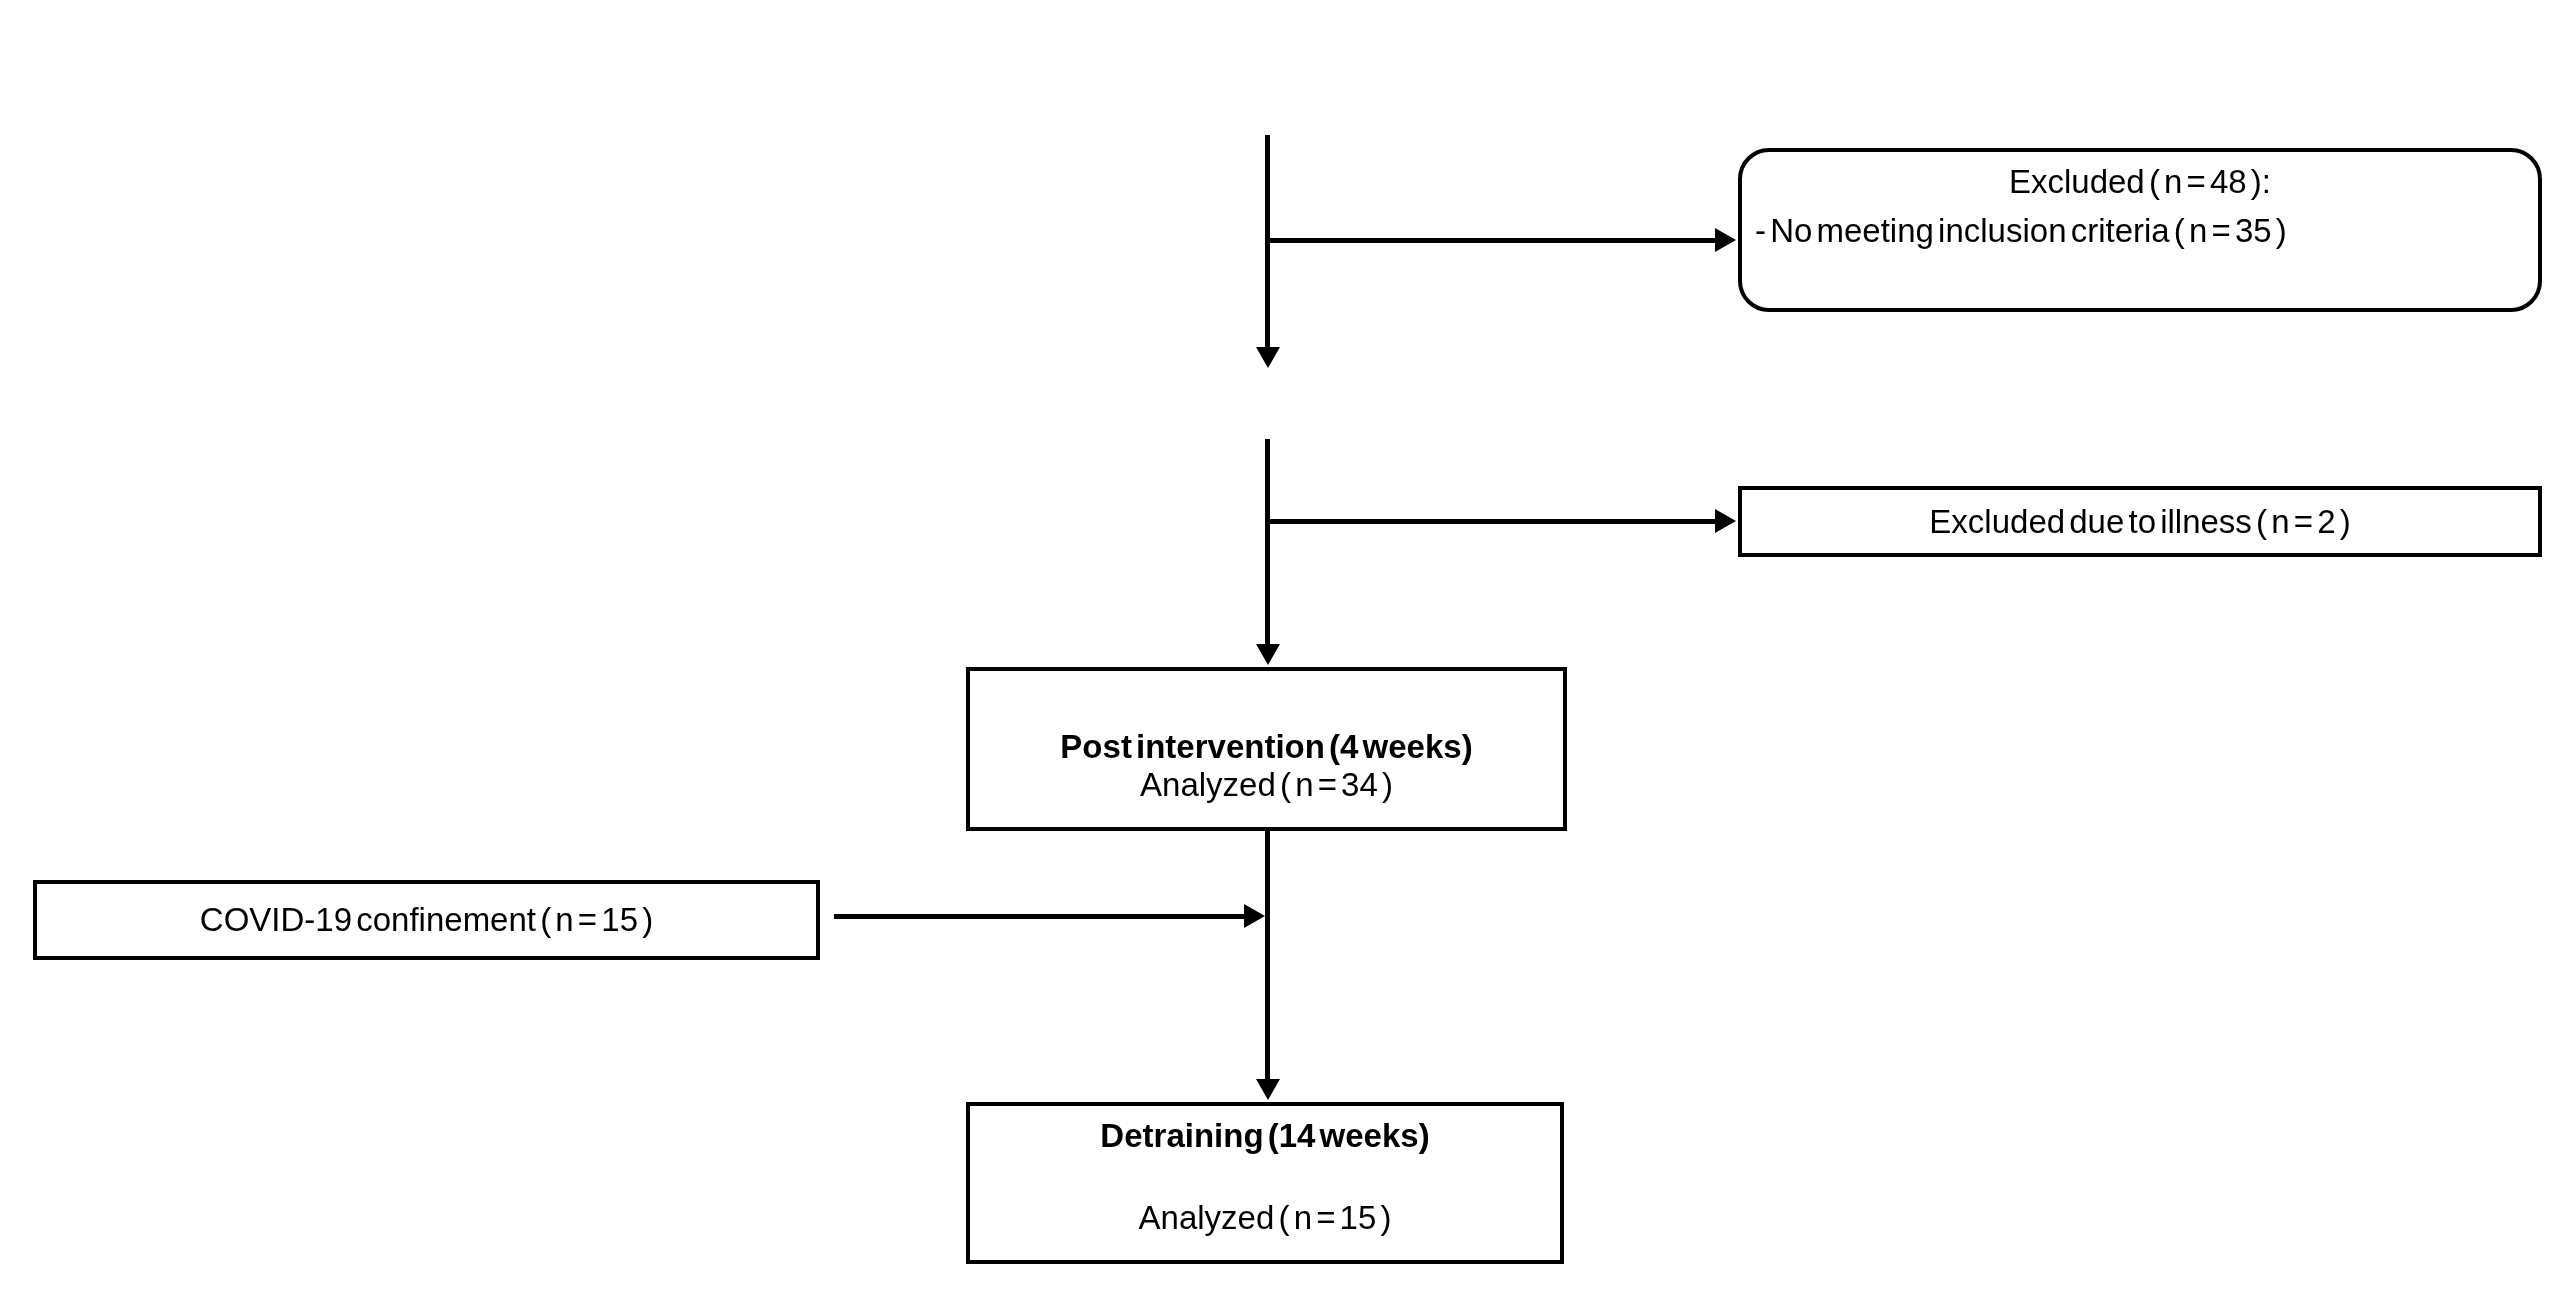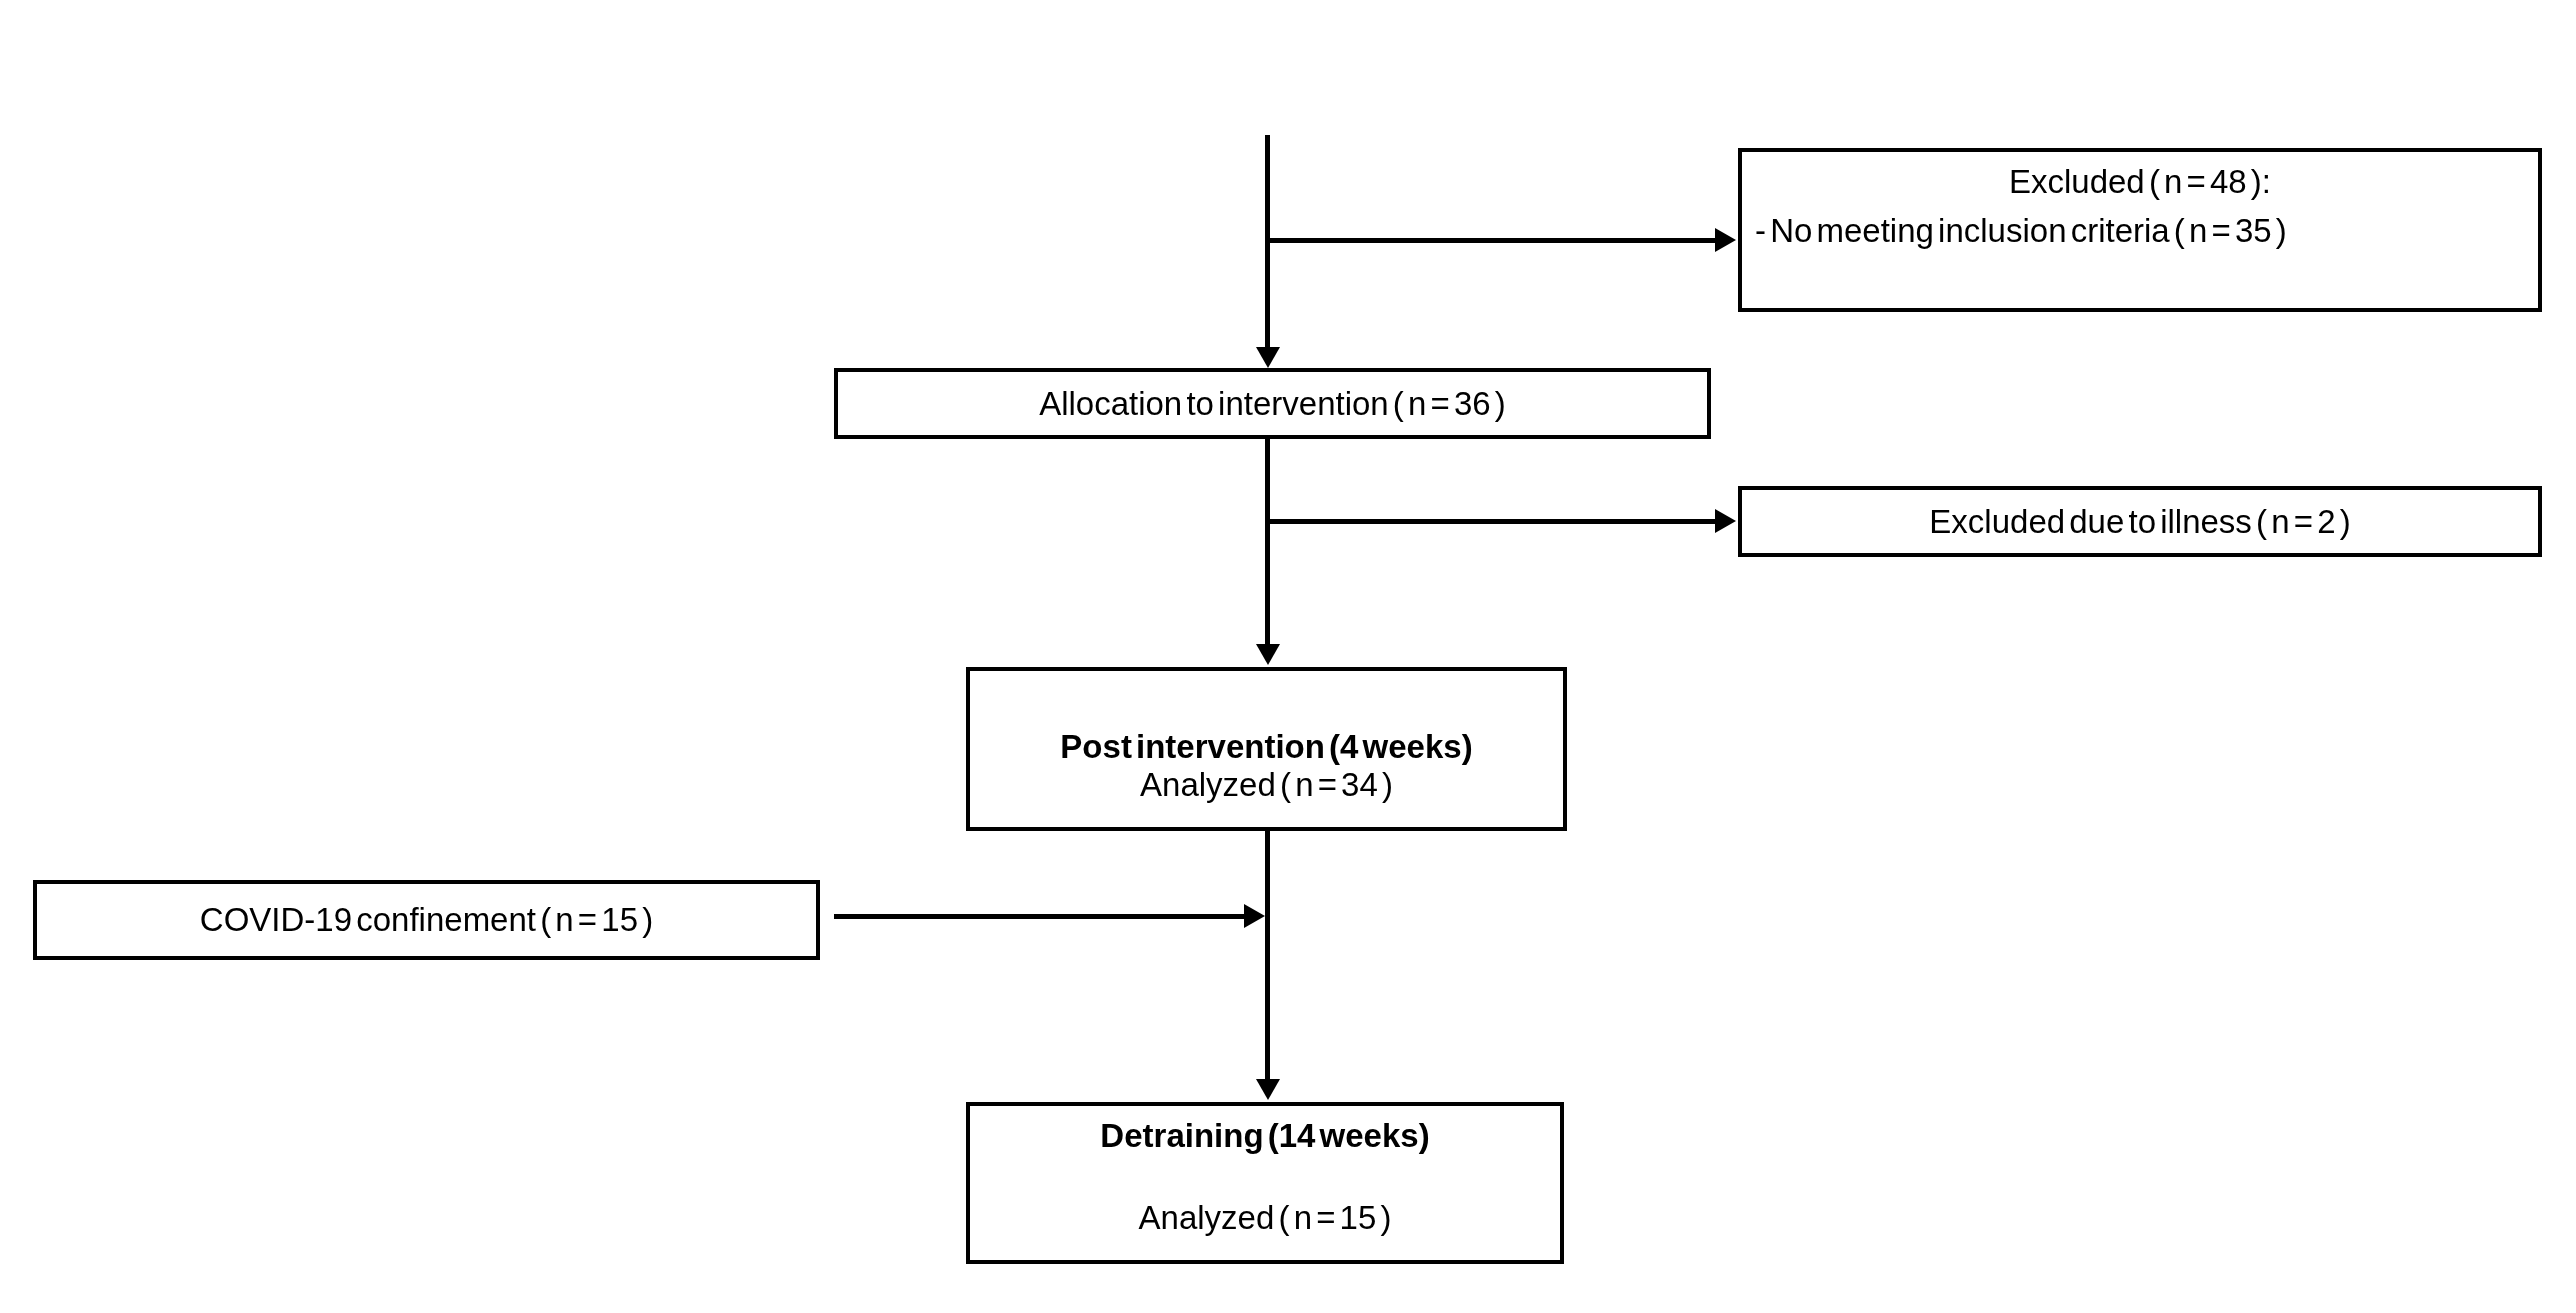--- a/index.html
+++ b/index.html
@@ -72,28 +72,25 @@
 
 <div class="diagram">
 
 
   <div class="vline" style="left:1265px; top:135px; width:5px; height:216px;"></div>
   <div class="arrow-down" style="left:1256px; top:347px;"></div>
 
   <div class="hline" style="left:1265px; top:238px; width:460px; height:5px;"></div>
   <div class="arrow-right" style="left:1715px; top:228px;"></div>
 
-  <div class="box multi" style="left:1738px; top:148px; width:804px; height:164px;">
+  <div class="box multi" style="left:1738px; top:148px; width:804px; height:164px;border-radius:31px;">
     <span class="line centered">Excluded ( n = 48 ):</span>
     <span class="line">- No meeting inclusion criteria ( n = 35 )</span>
   </div>
 
-  <div class="box" style="left:834px; top:368px; width:877px; height:71px;">
-    <span>Allocation to intervention ( n = 36 )</span>
-  </div>
 
   <div class="vline" style="left:1265px; top:439px; width:5px; height:209px;"></div>
   <div class="arrow-down" style="left:1256px; top:644px;"></div>
 
   <div class="hline" style="left:1265px; top:519px; width:460px; height:5px;"></div>
   <div class="arrow-right" style="left:1715px; top:509px;"></div>
 
   <div class="box" style="left:1738px; top:486px; width:804px; height:71px;">
     <span>Excluded due to illness ( n = 2 )</span>
   </div>

